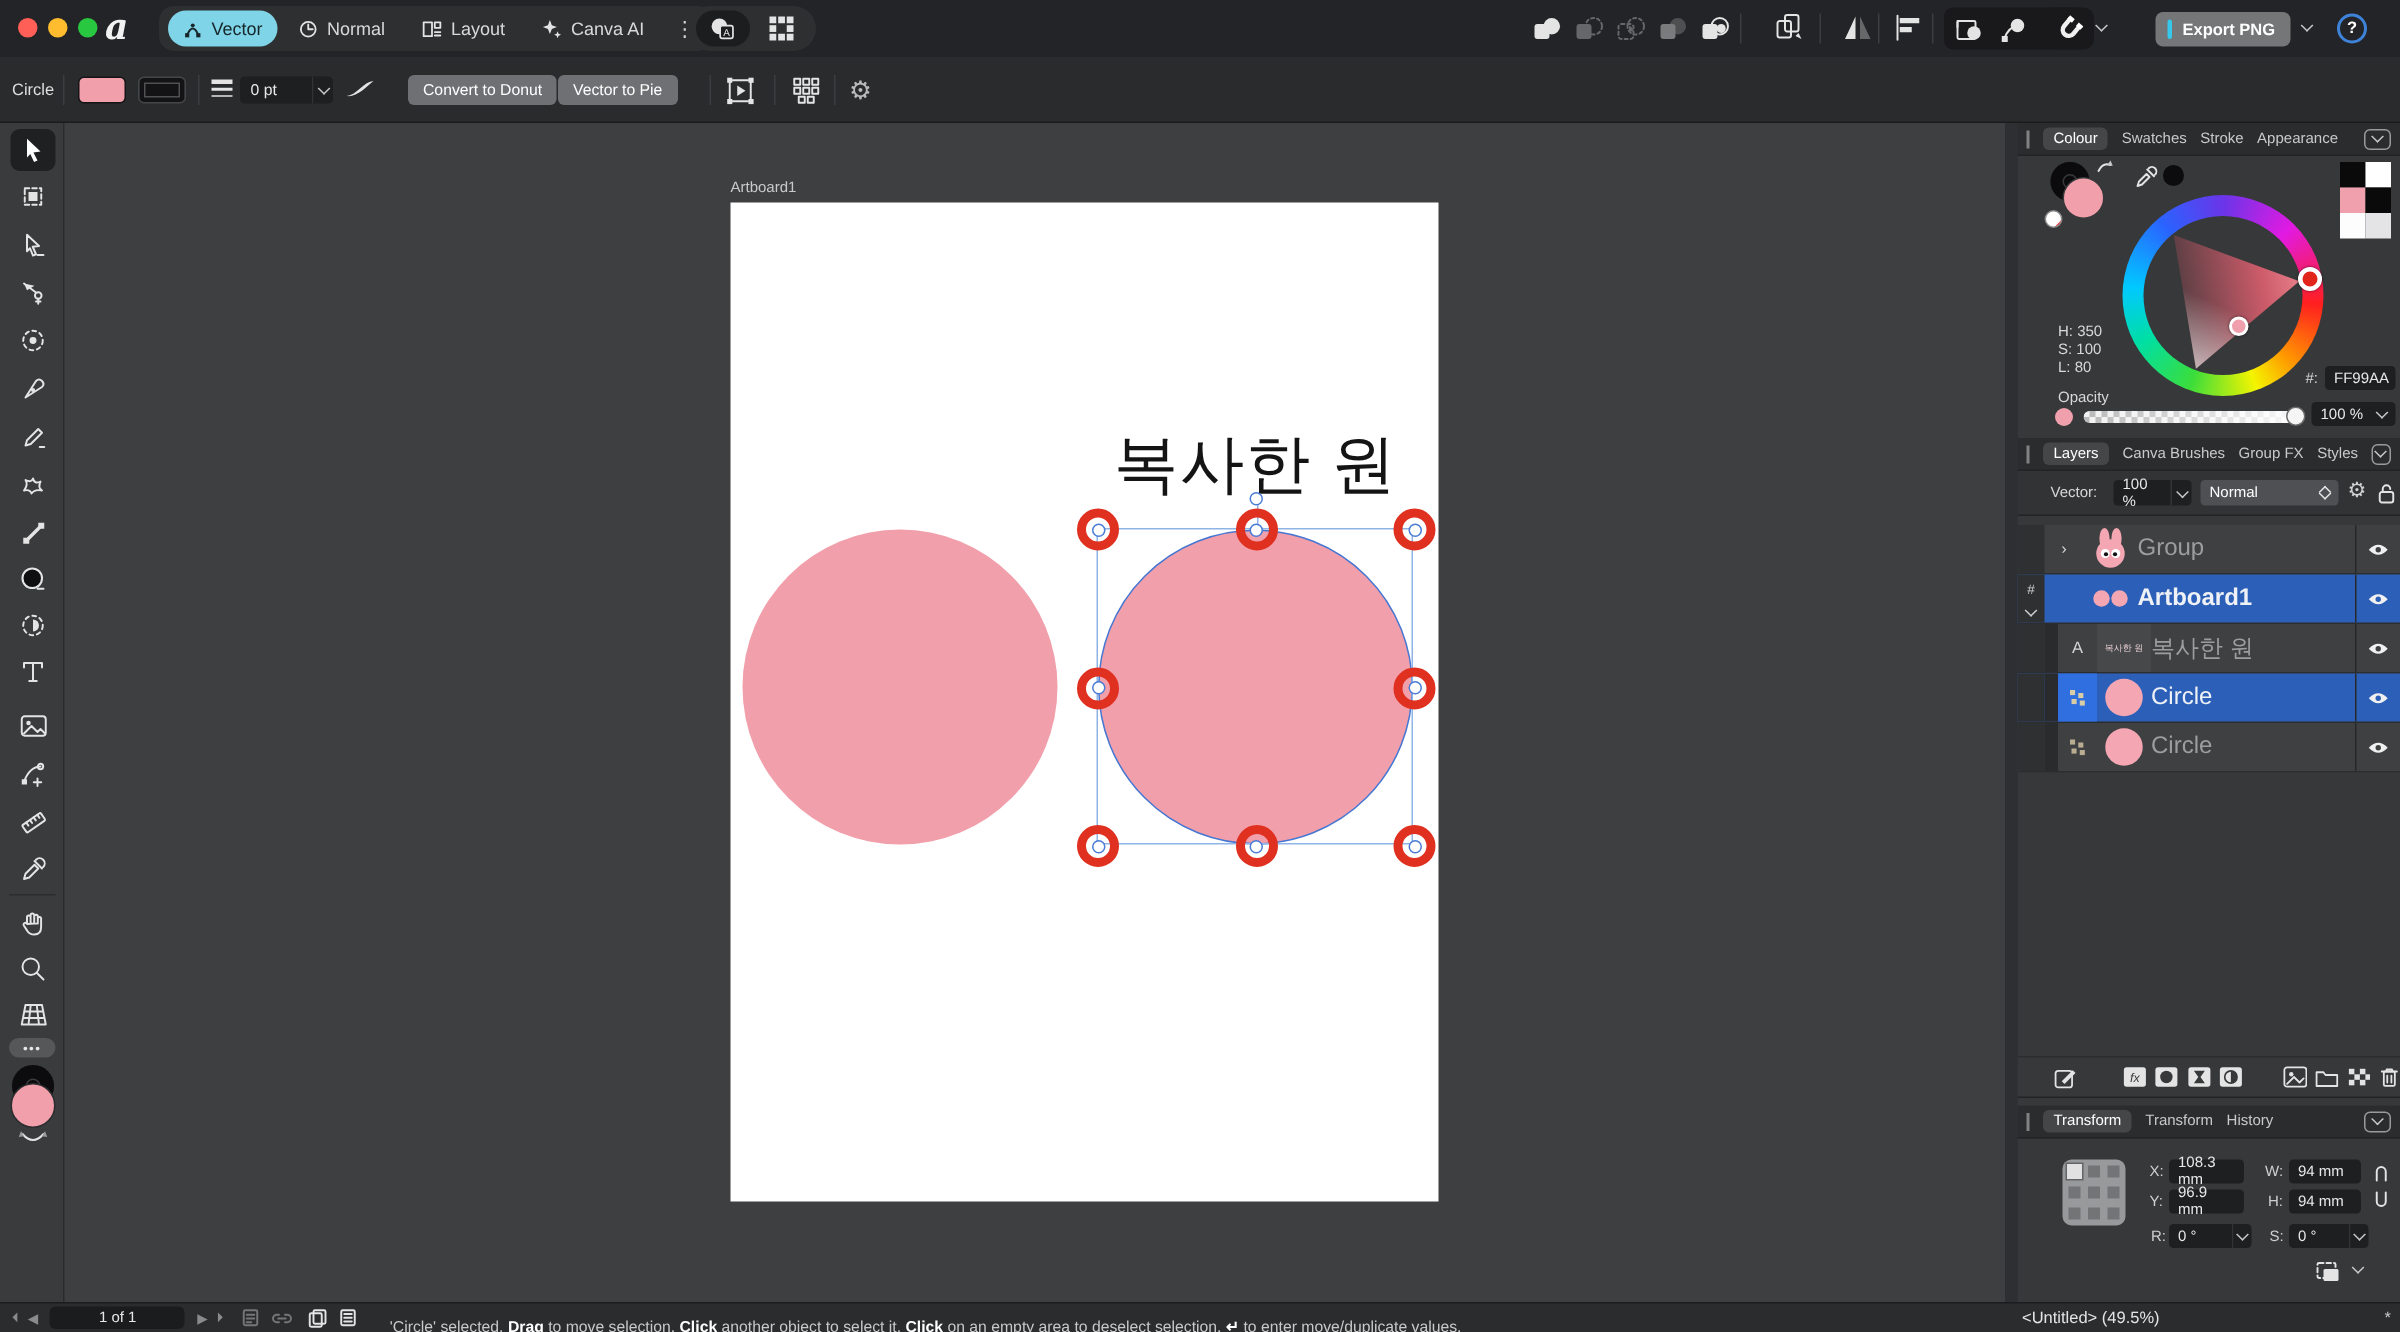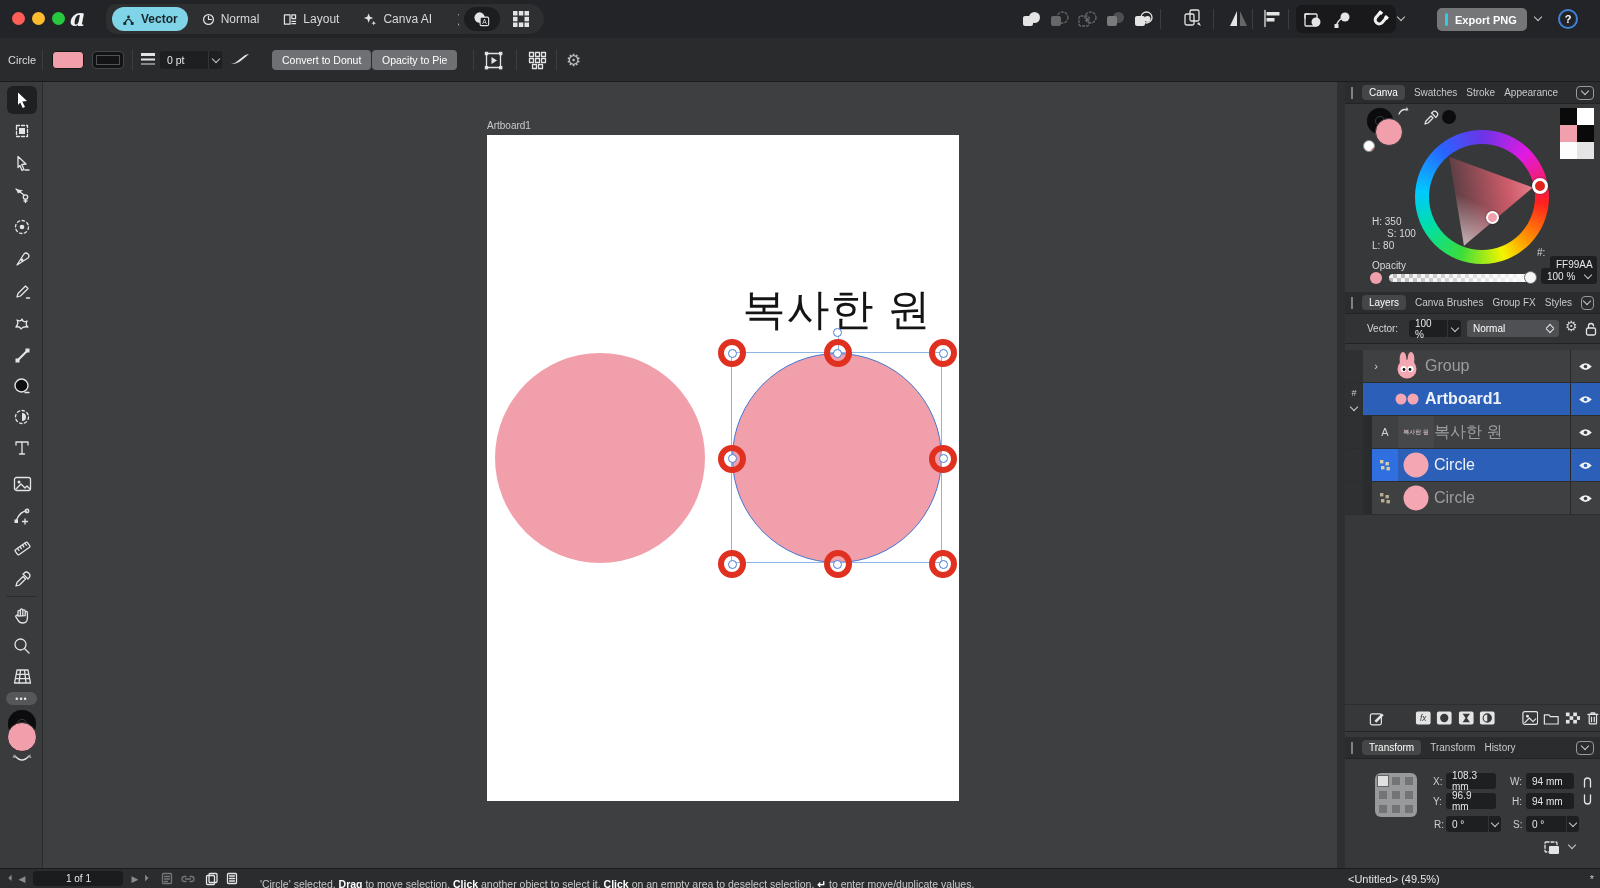--- a/index.html
+++ b/index.html
@@ -7,21 +7,21 @@
   .app{position:relative;width:1600px;height:888px;}
   .abs{position:absolute;}
   .flex{display:flex;align-items:center;}
   svg{display:block;}
   
   .titlebar{left:0;top:0;width:1600px;height:38px;background:#232427;}
   .tl{width:13px;height:13px;border-radius:50%;}
   .logo-a{color:#f2f2f2;font-family:"DejaVu Serif",serif;font-style:italic;font-weight:bold;font-size:24px;line-height:1;}
   .persona-pill{background:#2d2f31;border-radius:10px;height:30px;}
   .persona{height:24px;border-radius:12px;padding:0 10px;color:#d9d9d9;font-size:12px;gap:6px;cursor:default;}
-  .persona.active{background:#7fd4e7;color:#16262b;font-weight:bold;}
+  .persona.active{background:#7fd4e7;color:#16262b;font-weight:normal;}
   .pill2{background:#2d2f31;border-radius:16px;height:30px;padding:0 6px;gap:4px;}
   .pill2 .seg{height:24px;border-radius:12px;padding:0 8px;display:flex;align-items:center;}
   .pill2 .seg.on{background:#1c1d1f;}
   .vdiv{width:1px;height:20px;background:#3c3d40;}
   .exportbtn{background:#747678;border-radius:5px;height:23px;padding:0 10px 0 8px;gap:7px;color:#fff;font-size:11px;font-weight:bold;}
   .exportbar{width:3px;height:13px;background:#35c8ea;border-radius:2px;}
   .helpc{width:20px;height:20px;border:2px solid #3f83d9;border-radius:50%;color:#fff;font-size:11px;font-weight:bold;display:flex;align-items:center;justify-content:center;}
   .chd{width:6px;height:6px;border-right:1.5px solid #c9c9c9;border-bottom:1.5px solid #c9c9c9;transform:rotate(45deg);margin-top:-3px;}
   .chu{width:6px;height:6px;border-right:1.5px solid #c9c9c9;border-bottom:1.5px solid #c9c9c9;transform:rotate(-135deg);margin-bottom:-3px;}
   
@@ -262,21 +262,21 @@
     <div class="abs inputbox" style="left:208px;top:13px;width:14px;border-left:1px solid #333;border-radius:0 3px 3px 0;justify-content:center;padding:0;">
         <div class="chd" style="margin-top:-2px;"></div>
       </div>
     <svg class="abs" style="left:230px;top:14px;" width="20" height="14" viewBox="0 0 20 14">
         <path d="M1 12 C7 12 13 2 19 2 C14 6 8 13 1 12 Z" class="icf"></path>
       </svg>
     <div class="abs ctxbtn" style="left:272px;top:12px;">
         <span>Convert to Donut</span>
       </div>
     <div class="abs ctxbtn" style="left:372px;top:12px;">
-        <span>Opacity to Pie</span>
+        <span>Vector to Pie</span>
       </div>
     <div class="abs vdiv" style="left:473px;top:12px;"></div>
     <svg class="abs" style="left:484px;top:13px;" width="20" height="19" viewBox="0 0 20 19">
         <rect x="2.5" y="2.5" width="14" height="14" class="ic"></rect>
         <g class="icf">
           <rect x="0.8" y="0.8" width="3.4" height="3.4"></rect>
           <rect x="15" y="0.8" width="3.4" height="3.4"></rect>
           <rect x="0.8" y="15" width="3.4" height="3.4"></rect>
           <rect x="15" y="15" width="3.4" height="3.4"></rect>
           <path d="M7.5 6 l5.5 3.5 -5.5 3.5 z"></path>
@@ -470,21 +470,21 @@
           </div>
       </div>
     </div>
   </div>
 
   <div class="abs dockdiv"></div>
   <div class="abs dock">
 
     <div class="phead" style="top:0;">
       <div class="grip"></div>
-      <span class="ptab active">Canva</span>
+      <span class="ptab active">Colour</span>
       <span class="ptab">Swatches</span>
       <span class="ptab">Stroke</span>
       <span class="ptab">Appearance</span>
       <div class="chevbox">
           <div class="chd"></div>
         </div>
     </div>
 
     <div class="abs" style="left:22px;top:26px;width:26px;height:26px;border-radius:50%;background:#0b0b0d;box-shadow:inset 0 0 0 8px #0b0b0d, inset 0 0 0 9px #37383a;"></div>
     <div class="abs" style="left:30px;top:36px;width:28px;height:28px;border-radius:50%;background:#F19FAB;border:1.5px solid #37383a;"></div>
@@ -517,24 +517,24 @@
       <div class="flex">
           <div class="swcell" style="background:#efa0ac;"></div>
           <div class="swcell" style="background:#0a0a0a;"></div>
         </div>
       <div class="flex">
           <div class="swcell" style="background:#fdfdfd;"></div>
           <div class="swcell" style="background:#e4e4e6;"></div>
         </div>
     </div>
     <div class="abs lbl" style="left:27px;top:134px;">H: 350</div>
-    <div class="abs lbl" style="left:42px;top:146px;">S: 100</div>
+    <div class="abs lbl" style="left:27px;top:146px;">S: 100</div>
     <div class="abs lbl" style="left:27px;top:158px;">L: 80</div>
     <div class="abs lbl" style="left:192px;top:165px;">#:</div>
-    <div class="abs darkbox" style="left:205px;top:162px;width:47px;height:16px;margin-top:12px;">
+    <div class="abs darkbox" style="left:205px;top:162px;width:47px;height:16px;">
         <span>FF99AA</span>
       </div>
     <div class="abs lbl" style="left:27px;top:178px;">Opacity</div>
     <div class="abs" style="left:25px;top:190px;width:12px;height:12px;border-radius:50%;background:#efa0ac;"></div>
     <div class="abs checker" style="left:44px;top:192px;width:142px;height:8px;border-radius:4px;overflow:hidden;">
         <div style="width:100%;height:100%;background:linear-gradient(to right,rgba(255,255,255,0),rgba(255,255,255,.9));"></div>
       </div>
     <div class="abs" style="left:179px;top:189px;width:13px;height:13px;border-radius:50%;background:#f5f5f5;border:1px solid #6a6b6d;"></div>
     <div class="abs darkbox" style="left:196px;top:186px;width:56px;height:16px;justify-content:space-between;">
         <span>100 %</span>

